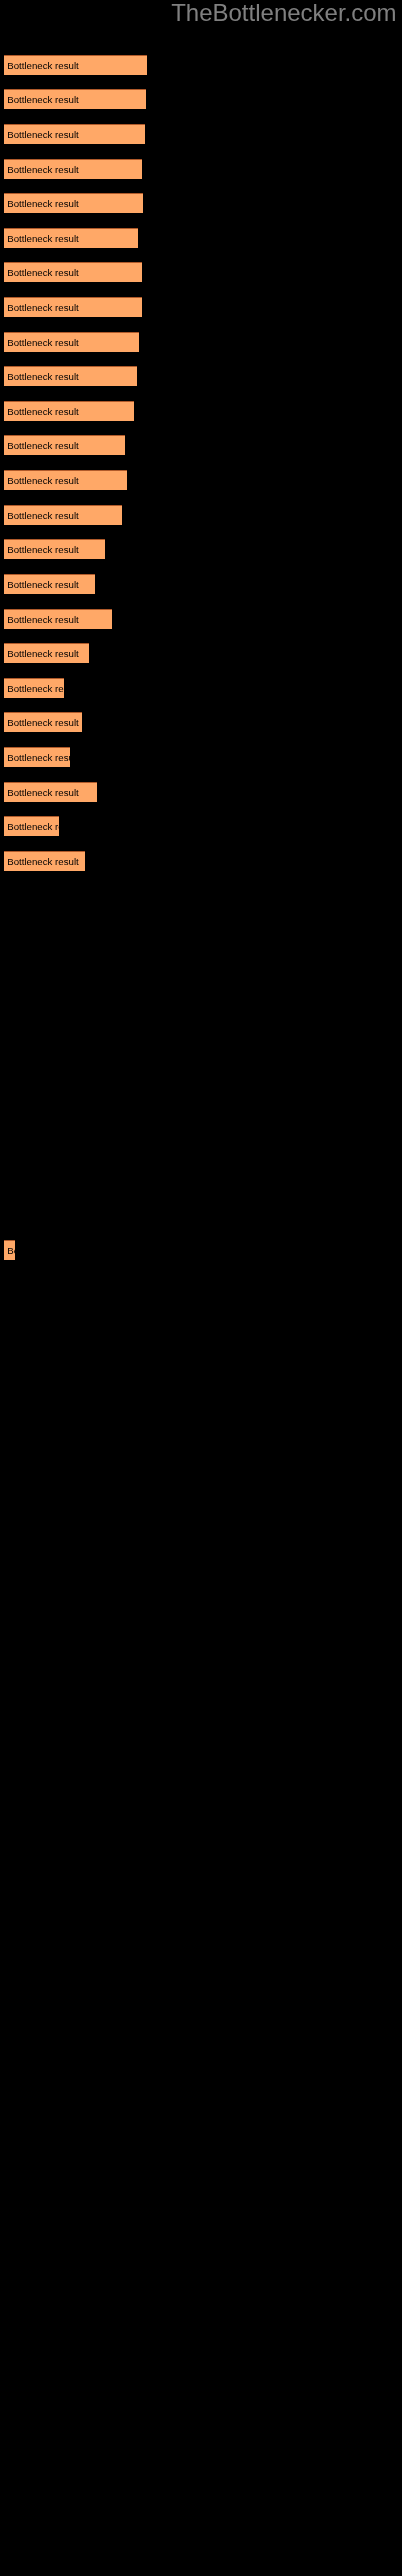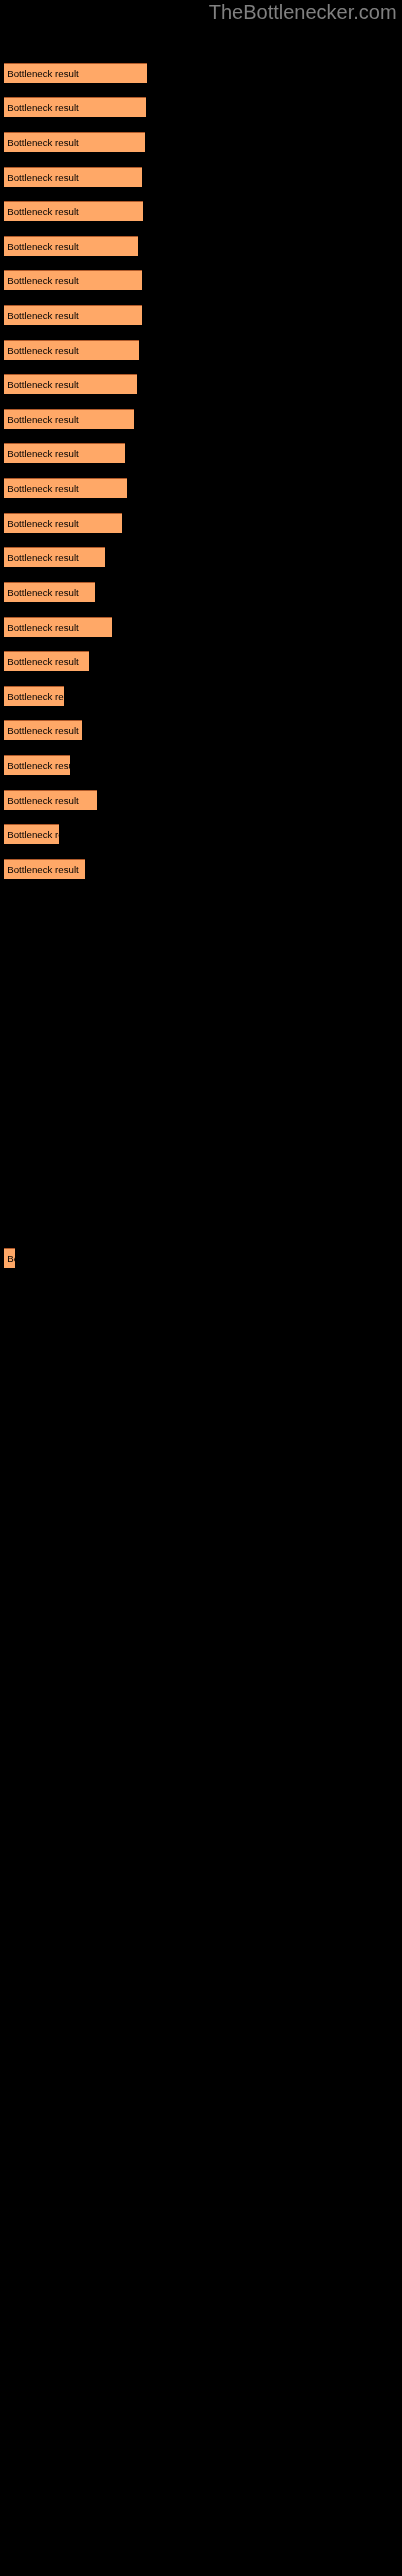--- a/index.html
+++ b/index.html
@@ -20,32 +20,32 @@
     inset: 0;
     width: 403px;
     height: 2576px;
     background: #000000;
   }
   #site-title {
     position: absolute;
     top: 1.6px;
     right: 6.4px;
     color: #808080;
-    font-size: 20px;
+    font-size: 24px;
     line-height: 21px;
     font-family: "Liberation Sans", sans-serif;
     letter-spacing: 0px;
     white-space: nowrap;
     text-align: right;
     margin-left: 38px;
   }
   #bars-layer {
     position: absolute;
     left: 0;
-    top: 16px;
+    top: 8px;
     width: 403px;
     height: 2208px;
   }
   .bar {
     position: absolute;
     box-sizing: border-box;
     background: #ffa867;
     border-top: 1.6px solid #b05a2a;
     overflow: hidden;
     white-space: nowrap;

